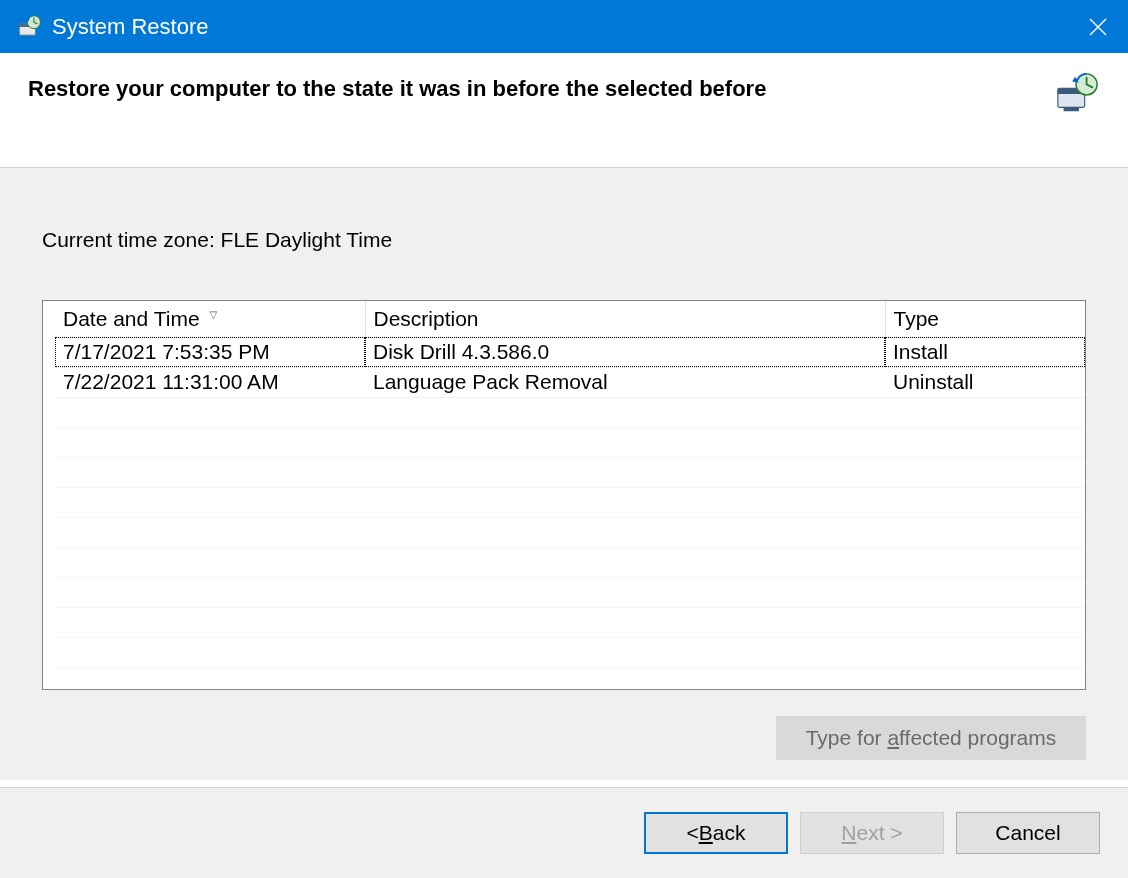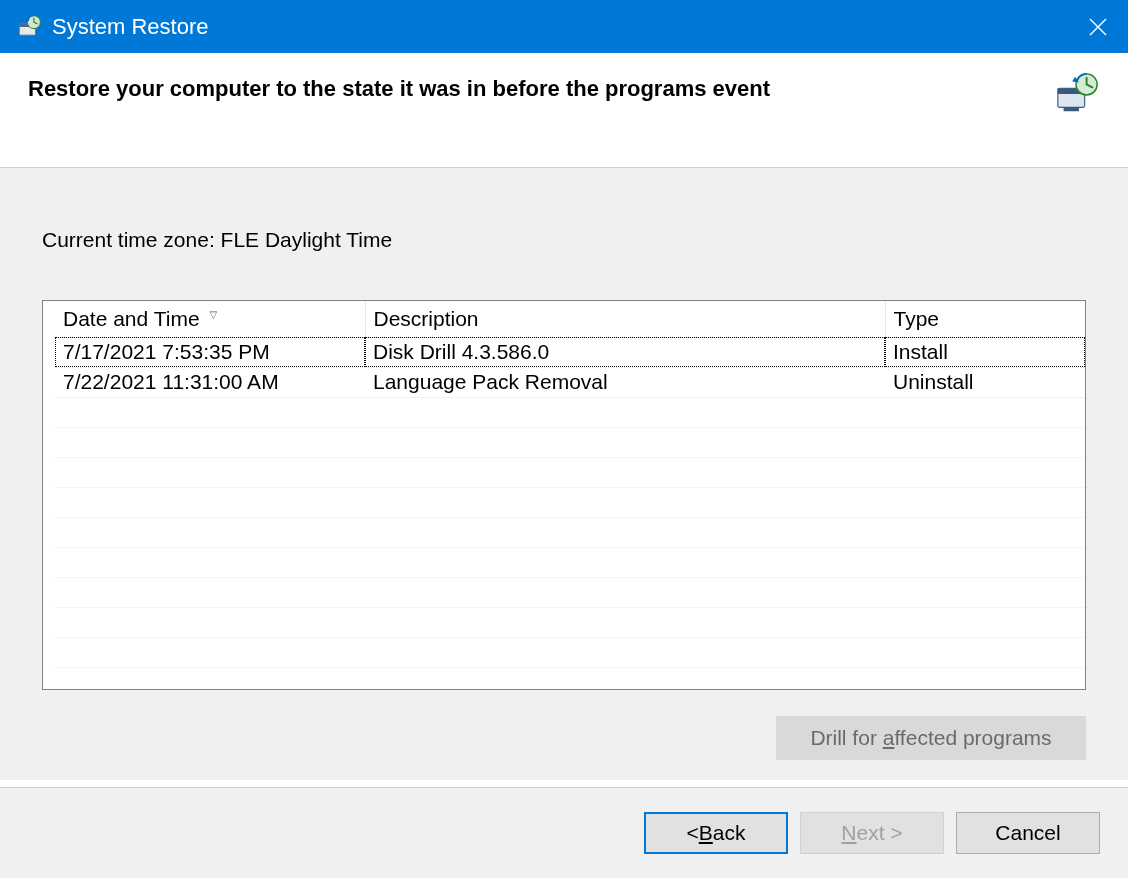--- a/index.html
+++ b/index.html
@@ -174,21 +174,21 @@
   <div class="titlebar-text">System Restore</div>
   <div class="titlebar-close">
     <svg width="18" height="18" viewBox="0 0 18 18">
       <line x1="1" y1="1" x2="17" y2="17" stroke="#ffffff" stroke-width="1.5"></line>
       <line x1="17" y1="1" x2="1" y2="17" stroke="#ffffff" stroke-width="1.5"></line>
     </svg>
   </div>
 </div>
 
 <div class="header-section">
-  <div class="header-title">Restore your computer to the state it was in before the programs event</div>
+  <div class="header-title">Restore your computer to the state it was in before the selected before</div>
   <div class="header-icon">
     <svg viewBox="0 0 48 48" width="46" height="46">
       <rect x="4" y="18" width="28" height="20" rx="2" fill="#dce6f0" stroke="#3a5a7a" stroke-width="1.2"></rect>
       <rect x="4" y="18" width="28" height="6" fill="#3a5a7a"></rect>
       <rect x="10" y="38" width="16" height="4" fill="#3a5a7a"></rect>
       <circle cx="34" cy="14" r="11" fill="#d4ecd4" stroke="#2e7d32" stroke-width="1.5"></circle>
       <path d="M34 7 L34 14 L40 17" stroke="#2e7d32" stroke-width="2" fill="none" stroke-linecap="round"></path>
       <path d="M24 10 A11 11 0 0 1 34 3" stroke="#0066cc" stroke-width="2" fill="none"></path>
       <polygon points="22,6 26,12 19,11" fill="#0066cc"></polygon>
     </svg>
@@ -270,21 +270,21 @@
             <td>&nbsp;</td>
             <td></td>
             <td></td>
           </tr>
       </tbody>
     </table>
   </div>
 
   <div class="scan-row">
     <button class="scan-btn" disabled="">
-      <span>Drill for </span><span class="ul">a</span><span>ffected programs</span>
+      <span>Type for </span><span class="ul">a</span><span>ffected programs</span>
     </button>
   </div>
 </div>
 
 <div class="footer">
   <button class="nav-btn default">
     <span>&lt; </span>
       <span class="ul">B</span>
       <span>ack</span>
   </button>

